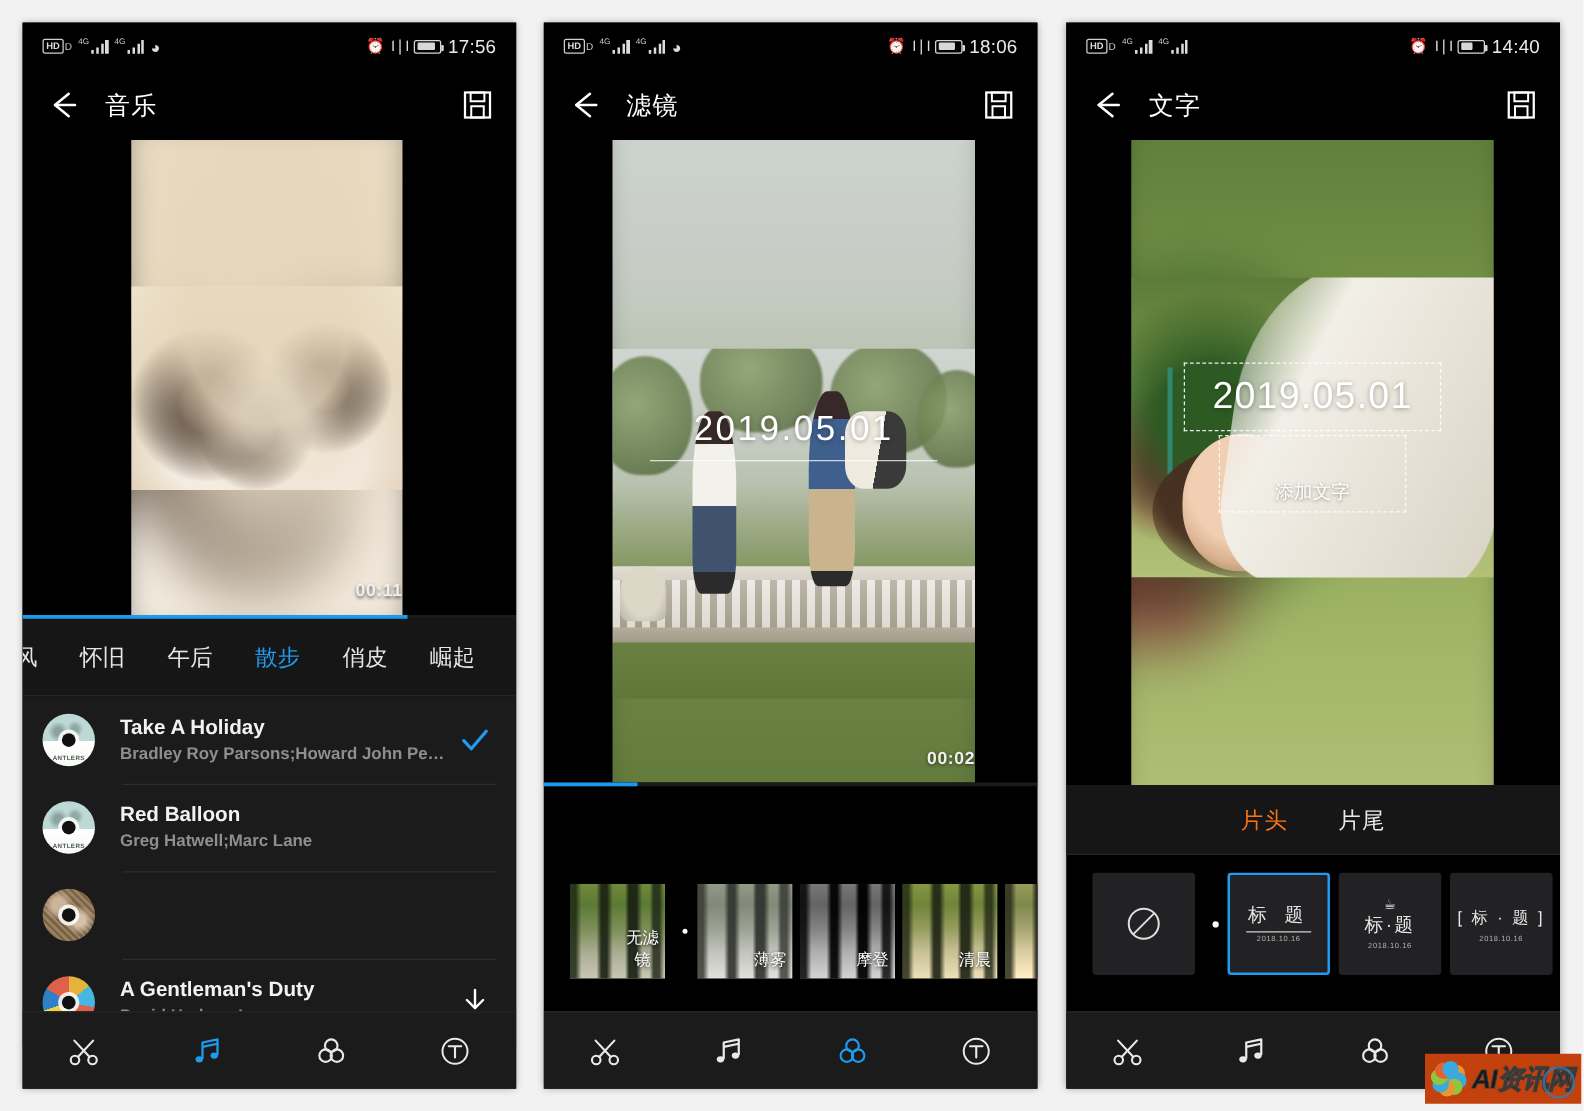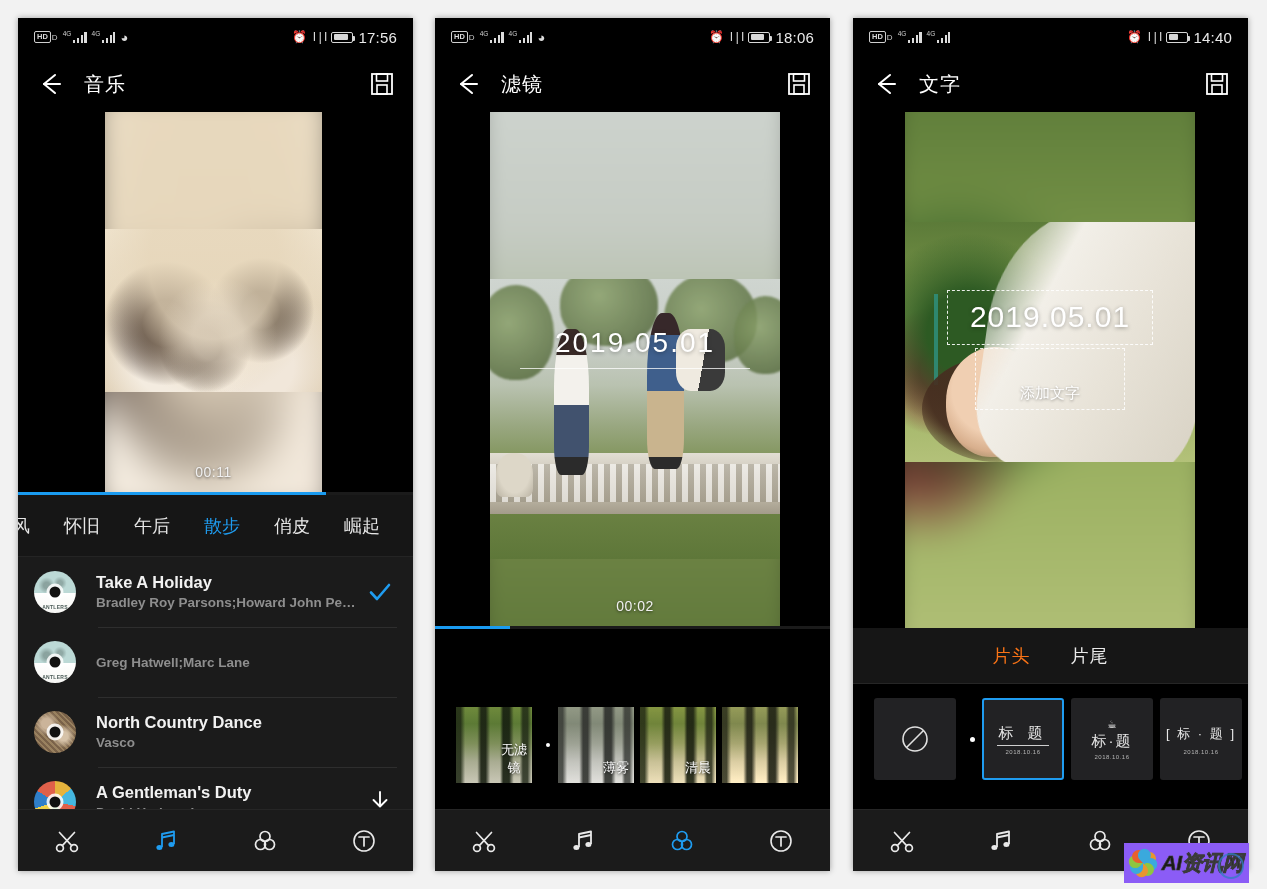--- a/index.html
+++ b/index.html
@@ -84,23 +84,24 @@
     color: #fff; font-size: 20px; margin-left: 18px; flex: 1 1 auto;
     letter-spacing: 1px;
   }
   .save-btn { width: 26px; height: 26px; cursor: pointer; flex: 0 0 auto; }
 
   
   .stage { position: relative; background: #000; overflow: hidden; }
   .video-frame { position: absolute; overflow: hidden; }
   .blur-bg { position:absolute; inset:0; filter: blur(14px); transform: scale(1.15); }
   .timecode {
-    position: absolute; left: 0; right: 0; text-align: center;
+    position: absolute; left: 0; right: 0; text-align: right;
     color: #f0f0f0; font-size: 14px; text-shadow: 0 1px 3px rgba(0,0,0,.6);
     letter-spacing: .5px;
+    font-weight: bold;
   }
 
   
   .scene { position:absolute; inset:0; }
 
   
   .sc-family {
     background:
       radial-gradient(circle at 28% 58%, #3a2a22 0 13%, rgba(58,42,34,0) 34%),
       radial-gradient(circle at 46% 72%, #2e2018 0 10%, rgba(46,32,24,0) 28%),
@@ -317,23 +318,23 @@
   }
   .tpl-card.selected { border: 2px solid #1f9cf0; }
   .tpl-main { font-size: 15px; letter-spacing: 5px; line-height: 19px; }
   .tpl-main.spaced2 { letter-spacing: 2px; }
   .tpl-rule { width: 52px; height: 1px; background:#cfcfcf; margin: 3px 0 3px; }
   .tpl-date { font-size: 6px; color: #b5b5b5; letter-spacing: .5px; }
   .tpl-cup { font-size: 11px; line-height: 11px; margin-bottom: 1px; color:#e8e8e8; }
 
   
   .watermark {
-    position:absolute; right: 18px; bottom: 6px;
+    position:absolute; right: 2px; bottom: 6px;
     display:flex; align-items:center; gap: 2px;
-    background:#8b5cf6; padding: 3px 6px 3px 2px;
+    background:#c2410c; padding: 3px 6px 3px 2px;
   }
   .wm-flower { position:relative; width: 34px; height: 34px; flex:0 0 auto; }
   .wm-flower span {
     position:absolute; left:50%; top:50%; width:13px; height:13px;
     border-radius: 50% 50% 50% 0; transform-origin: 0 0;
   }
   .wm-text {
     font-size: 21px; font-weight: bold; color: #1a1a1a;
     -webkit-text-stroke: 0.6px #3b3b3b;
     letter-spacing: -0.5px; font-style: italic;
@@ -444,31 +445,28 @@
           </svg>
         </div>
       </div>
 
       <div class="song-row">
         <div class="cover cover-antlers">
           <div class="mark"></div>
             <div class="txt">ANTLERS</div>
         </div>
         <div class="song-meta">
+          <div class="song-title">Red Balloon</div>
           <div class="song-artist">Greg  Hatwell;Marc  Lane</div>
         </div>
         <div class="song-action"></div>
       </div>
 
       <div class="song-row">
         <div class="cover cover-north"></div>
-        <div class="song-meta">
-          <div class="song-title">North Country Dance</div>
-          <div class="song-artist">Vasco</div>
-        </div>
         <div class="song-action"></div>
       </div>
 
       <div class="song-row">
         <div class="cover cover-gentle"></div>
         <div class="song-meta">
           <div class="song-title">A Gentleman's Duty</div>
           <div class="song-artist">David Hodson Lowe</div>
         </div>
         <div class="song-action">
@@ -606,20 +604,24 @@
         <div class="filter-thumb">
           <div class="forest"></div>
           <div class="label">无滤镜</div>
         </div>
         <div class="filter-dot"></div>
         <div class="filter-thumb">
           <div class="forest f-mist"></div>
           <div class="label">薄雾</div>
         </div>
         <div class="filter-thumb">
+          <div class="forest f-modern"></div>
+          <div class="label">摩登</div>
+        </div>
+        <div class="filter-thumb">
           <div class="forest f-dawn"></div>
           <div class="label">清晨</div>
         </div>
         <div class="filter-thumb">
           <div class="forest f-next"></div>
           <div class="label"></div>
         </div>
       </div>
     </div>
 

